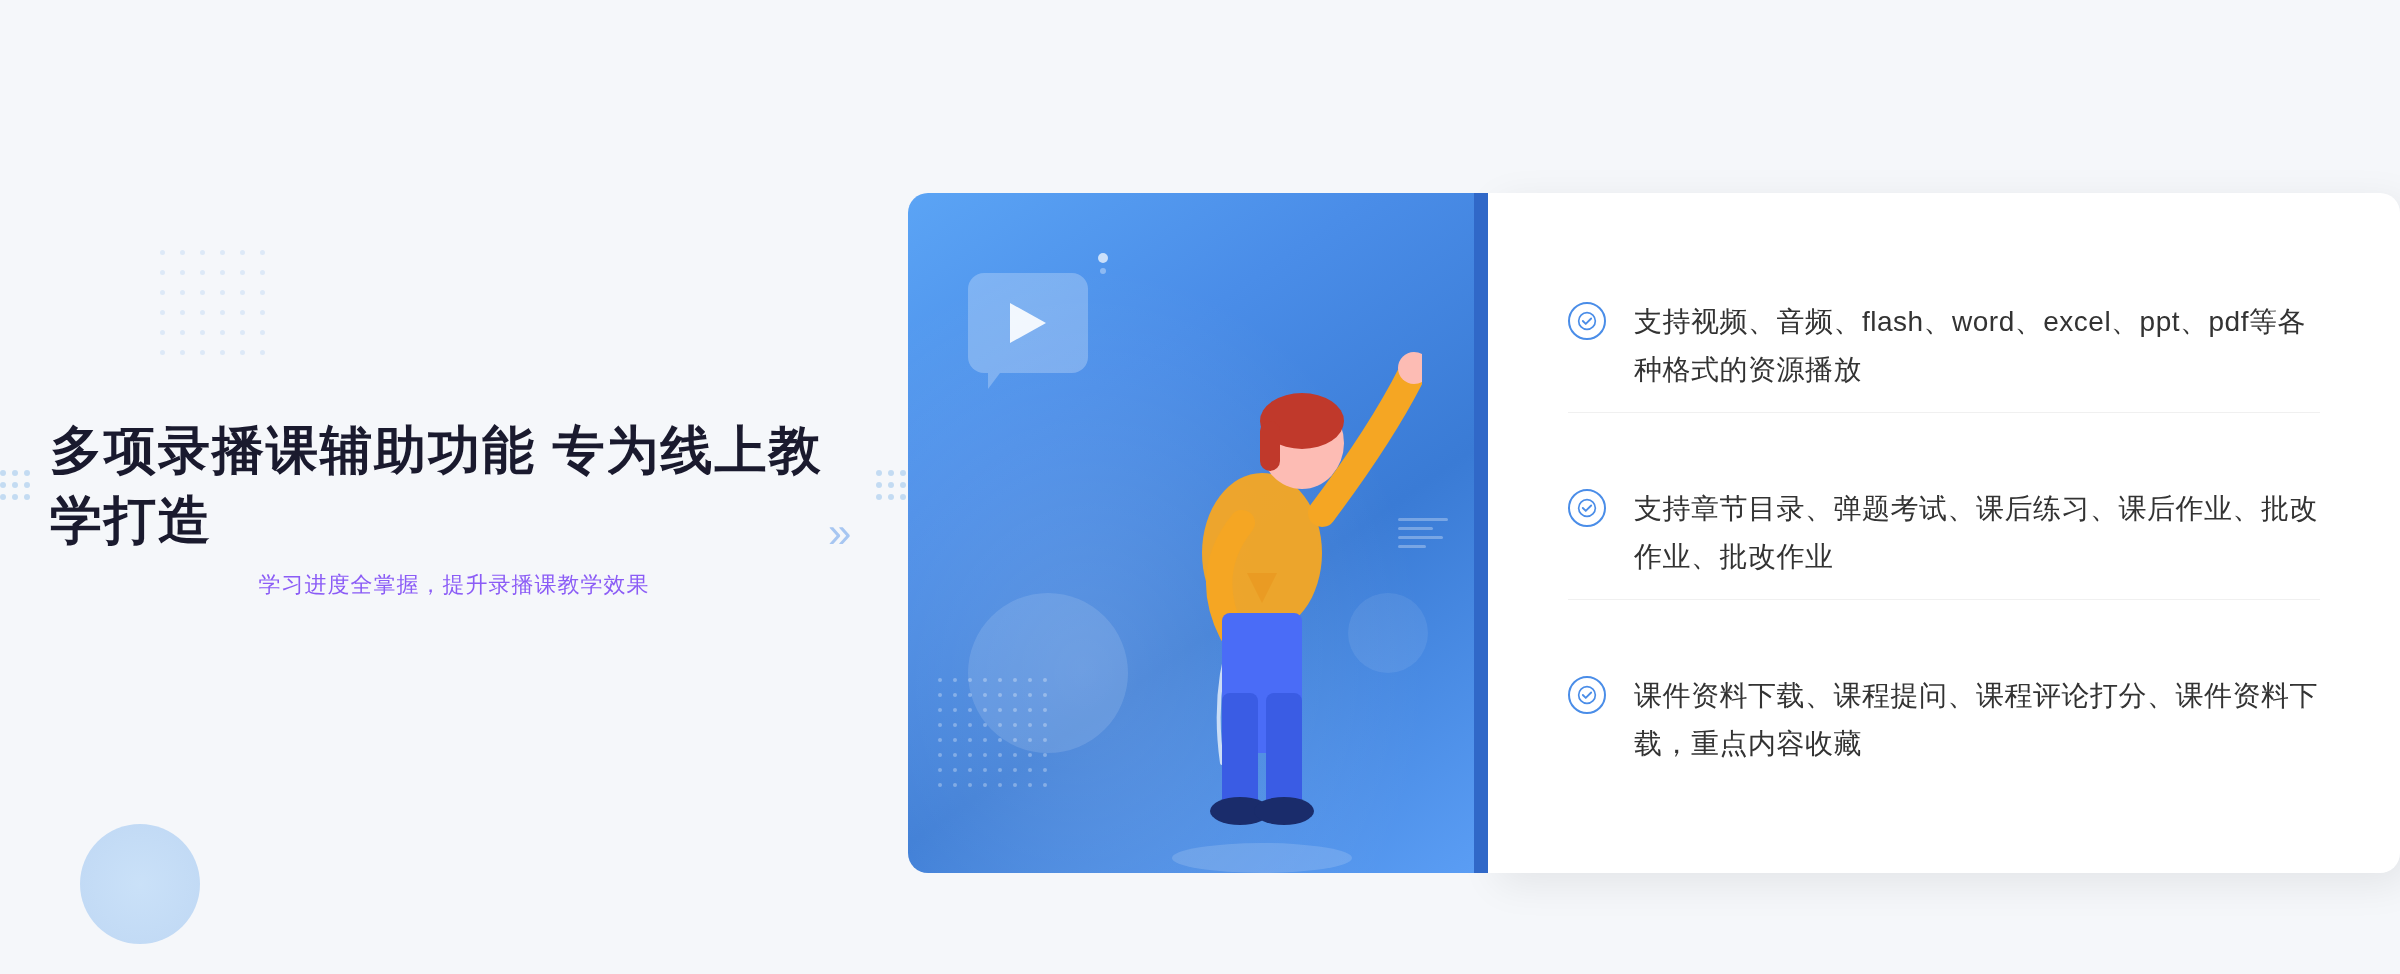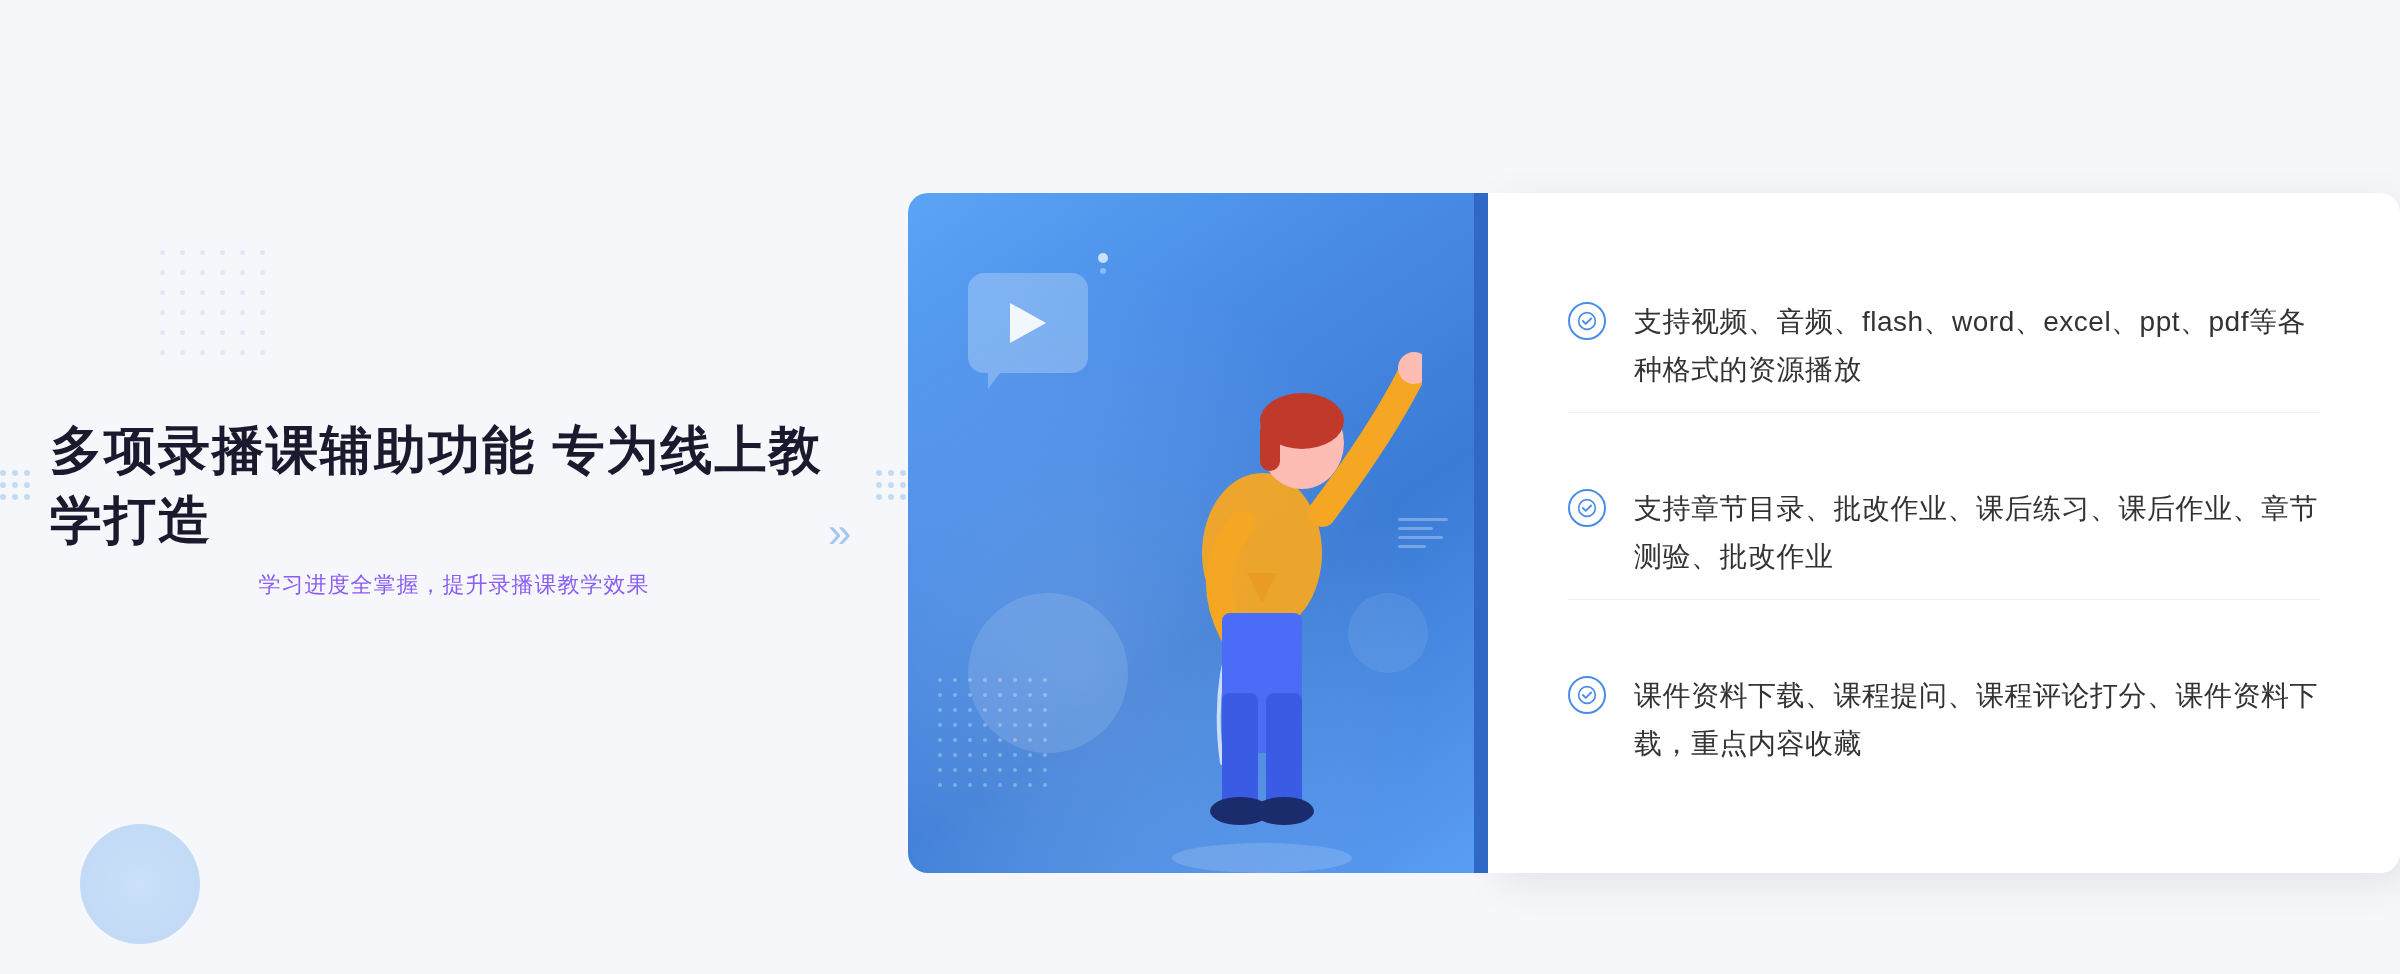--- a/index.html
+++ b/index.html
@@ -576,21 +576,21 @@
         <p class="feature-text">支持视频、音频、flash、word、excel、ppt、pdf等各种格式的资源播放</p>
       </div>
 
       <div class="feature-item">
         <div class="check-icon">
           <svg viewBox="0 0 24 24" fill="none" xmlns="http://www.w3.org/2000/svg">
             <circle cx="12" cy="12" r="10" stroke="#4a8de8" stroke-width="2"></circle>
             <path d="M7 12l3.5 3.5L17 9" stroke="#4a8de8" stroke-width="2.2" stroke-linecap="round" stroke-linejoin="round"></path>
           </svg>
         </div>
-        <p class="feature-text">支持章节目录、批改作业、课后练习、课后作业、章节测验、批改作业</p>
+        <p class="feature-text">支持章节目录、弹题考试、课后练习、课后作业、批改作业、批改作业</p>
       </div>
 
       <div class="feature-item">
         <div class="check-icon">
           <svg viewBox="0 0 24 24" fill="none" xmlns="http://www.w3.org/2000/svg">
             <circle cx="12" cy="12" r="10" stroke="#4a8de8" stroke-width="2"></circle>
             <path d="M7 12l3.5 3.5L17 9" stroke="#4a8de8" stroke-width="2.2" stroke-linecap="round" stroke-linejoin="round"></path>
           </svg>
         </div>
         <p class="feature-text">课件资料下载、课程提问、课程评论打分、课件资料下载，重点内容收藏</p>

